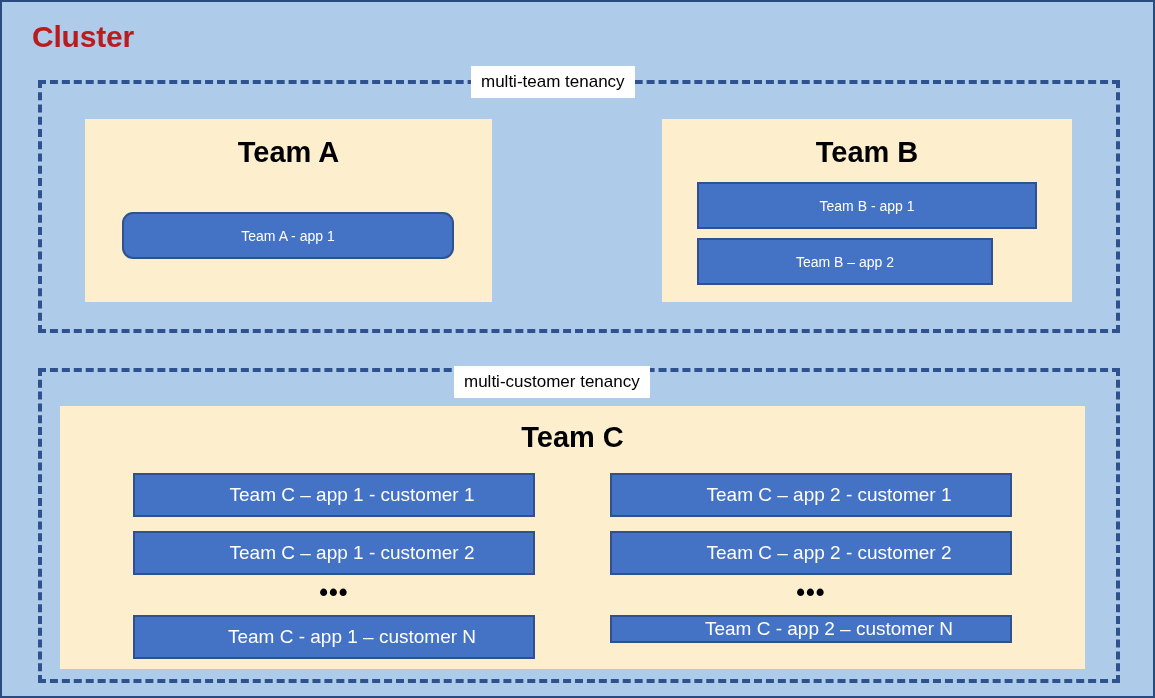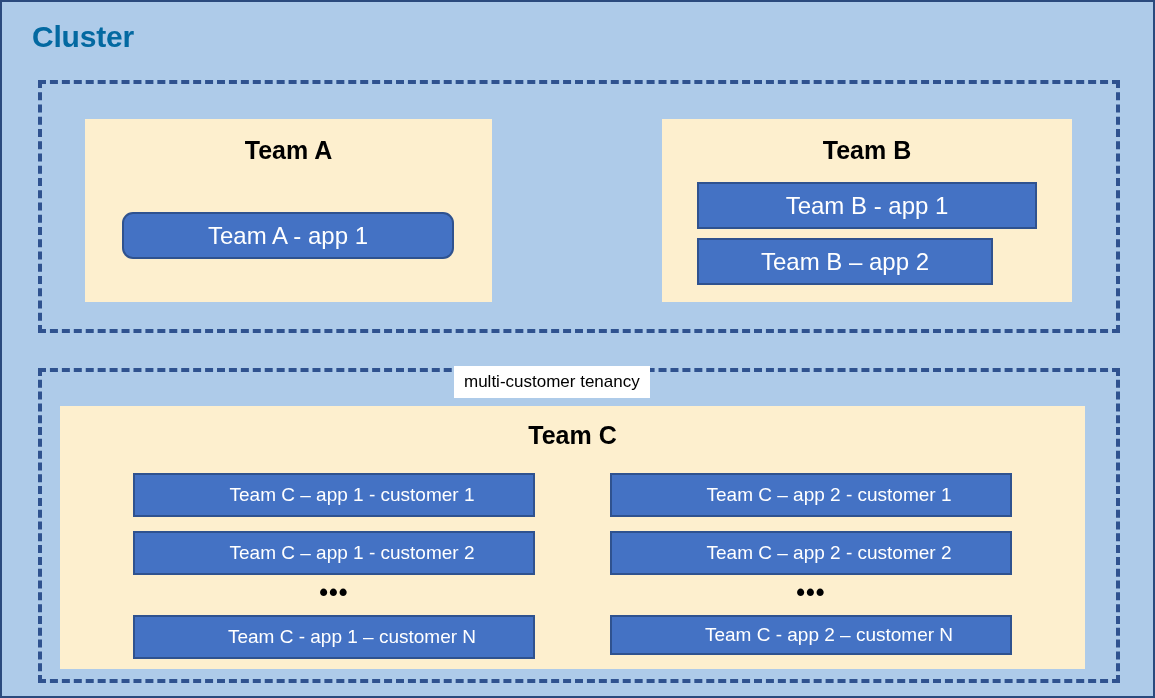--- a/index.html
+++ b/index.html
@@ -21,21 +21,21 @@
     overflow: hidden;
   }
 
   
   #cluster-title {
     position: absolute;
     left: 30px;
     top: 18px;
     font-size: 30px;
     font-weight: bold;
-    color: #0369a1;
+    color: #b91c1c;
     letter-spacing: -0.2px;
     white-space: nowrap;
   }
 
   
   .tenancy-group {
     position: absolute;
     box-sizing: border-box;
     border: 4px dashed #2f528f;
     background: transparent;
@@ -97,37 +97,37 @@
     top: 404px;
     width: 1025px;
     height: 263px;
   }
 
   .team-title {
     position: absolute;
     left: 0;
     right: 0;
     text-align: center;
-    font-size: 25px;
+    font-size: 29px;
     font-weight: bold;
     color: #000000;
     white-space: nowrap;
   }
   #panel-team-a .team-title,
   #panel-team-b .team-title { top: 17px; }
   #panel-team-c .team-title { top: 15px; }
 
   
   .app-box {
     position: absolute;
     box-sizing: border-box;
     background: #4472c4;
     border: 2px solid #2f528f;
     color: #ffffff;
-    font-size: 24px;
+    font-size: 14px;
     display: flex;
     align-items: center;
     justify-content: center;
     white-space: nowrap;
     overflow: hidden;
   }
   .app-box.small { font-size: 19px; padding-left: 36px; }
 
   
   #app-a1 { left: 37px; top: 93px; width: 332px; height: 47px; border-radius: 11px; }
@@ -136,21 +136,21 @@
   #app-b1 { left: 35px; top: 63px; width: 340px; height: 47px; }
   #app-b2 { left: 35px; top: 119px; width: 296px; height: 47px; }
 
   
   #app-c1-1 { left: 73px;  top: 67px;  width: 402px; height: 44px; }
   #app-c1-2 { left: 73px;  top: 125px; width: 402px; height: 44px; }
   #app-c1-n { left: 73px;  top: 209px; width: 402px; height: 44px; }
   
   #app-c2-1 { left: 550px; top: 67px;  width: 402px; height: 44px; }
   #app-c2-2 { left: 550px; top: 125px; width: 402px; height: 44px; }
-  #app-c2-n { left: 550px; top: 209px; width: 402px; height: 40px; }
+  #app-c2-n { left: 550px; top: 209px; width: 402px; height: 28px; }
 
   
   .ellipsis {
     position: absolute;
     font-size: 25px;
     font-weight: bold;
     color: #000000;
     line-height: 1;
     letter-spacing: 1px;
     white-space: nowrap;
@@ -160,20 +160,21 @@
 </style>
 </head>
 <body>
 
 <div id="canvas">
 
   <div id="cluster-title">Cluster</div>
 
   <div id="group-multi-team" class="tenancy-group"></div>
 
+  <div id="label-multi-team" class="tenancy-label">multi-team tenancy</div>
 
   <div id="panel-team-a" class="team-panel">
     <div class="team-title">Team A</div>
     <div id="app-a1" class="app-box">Team A - app 1</div>
   </div>
 
   <div id="panel-team-b" class="team-panel">
     <div class="team-title">Team B</div>
     <div id="app-b1" class="app-box">Team B - app 1</div>
     <div id="app-b2" class="app-box">Team B – app 2</div>

